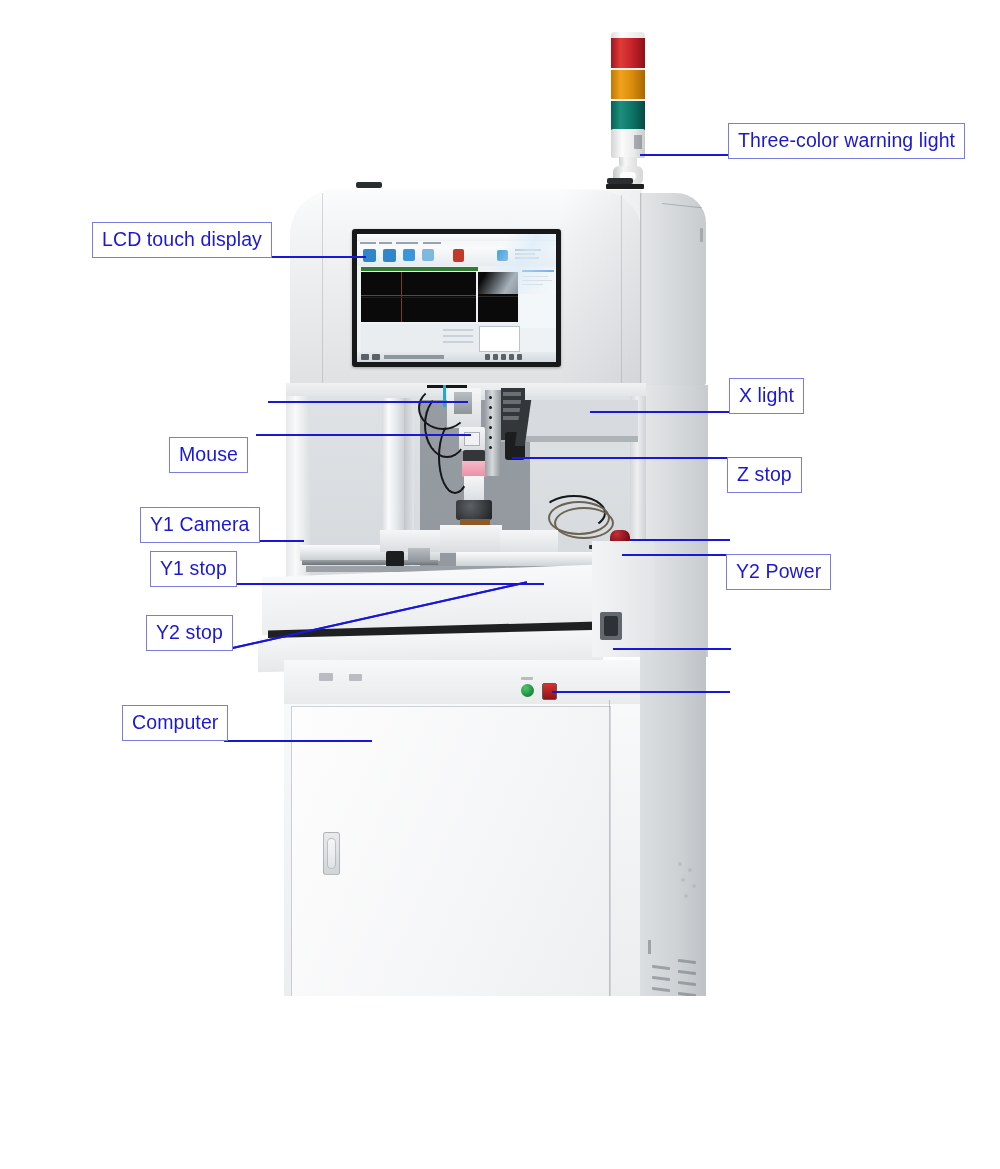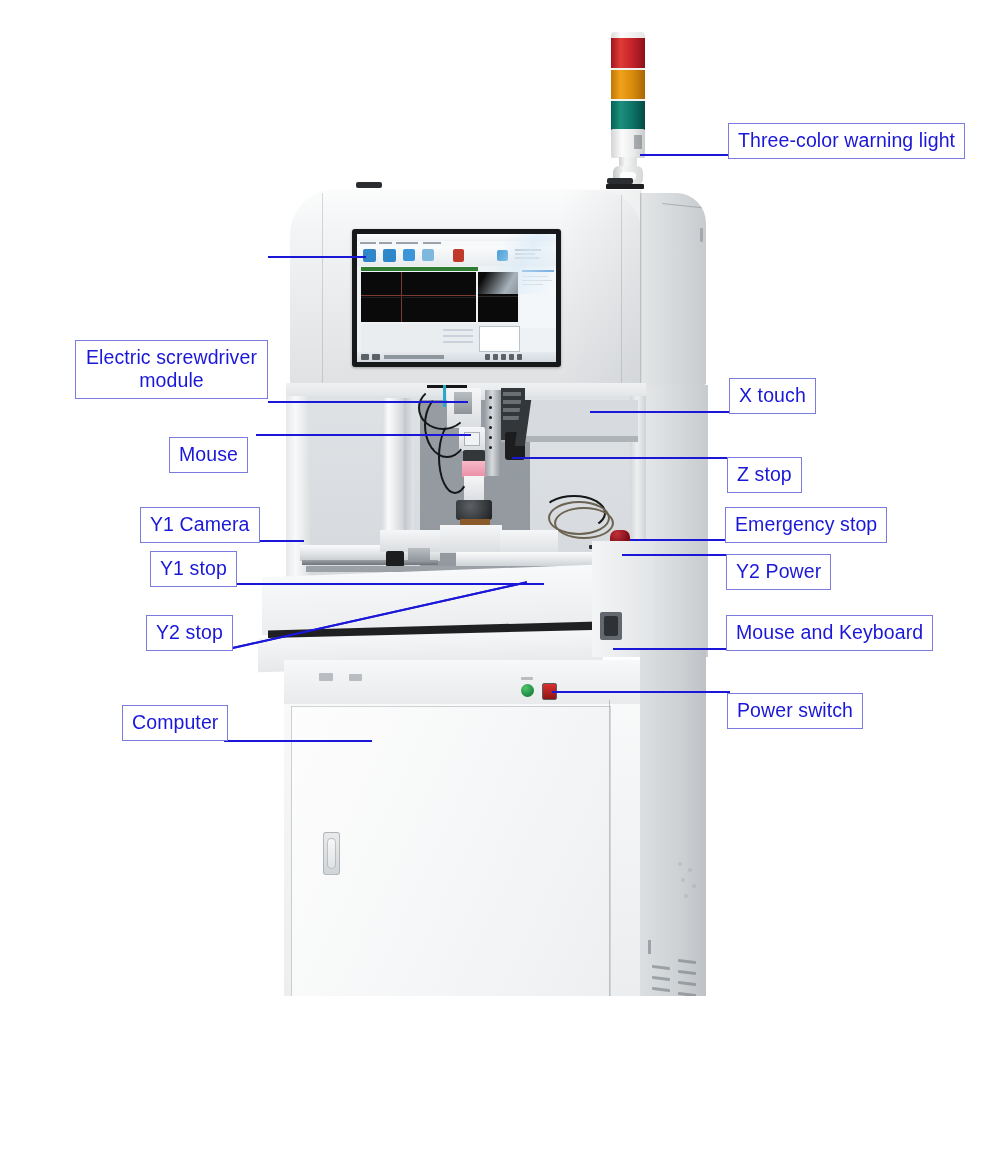--- a/index.html
+++ b/index.html
@@ -327,38 +327,35 @@
   <div class="leader h" style="left:222px;top:583px;width:322px;"></div>
   <div class="leader h" style="left:630px;top:539px;width:100px;"></div>
   <div class="leader h" style="left:622px;top:554px;width:108px;"></div>
   <div class="leader h" style="left:613px;top:648px;width:118px;"></div>
   <div class="leader h" style="left:552px;top:691px;width:178px;"></div>
   <div class="leader h" style="left:224px;top:740px;width:148px;"></div>
   <div class="leader diag" style="left:228px;top:648px;width:306px;transform:rotate(-12.6deg);"></div>
 
   <div class="callout" style="left:728px;top:123px;">Three-color warning light</div>
 
-
-  <div class="callout two-line" style="left:75px;top:340px;width:193px;">Electric screwdriver module</div>
+  <div class="callout" style="left:92px;top:222px;">LCD touch display</div>
+
 
   <div class="callout" style="left:169px;top:437px;">Mouse</div>
 
-  <div class="callout" style="left:729px;top:378px;">X touch</div>
+  <div class="callout" style="left:729px;top:378px;">X light</div>
 
   <div class="callout" style="left:727px;top:457px;">Z stop</div>
 
   <div class="callout" style="left:140px;top:507px;">Y1 Camera</div>
 
   <div class="callout" style="left:150px;top:551px;">Y1 stop</div>
 
   <div class="callout" style="left:146px;top:615px;">Y2 stop</div>
 
-  <div class="callout" style="left:725px;top:507px;">Emergency stop</div>
 
   <div class="callout" style="left:726px;top:554px;">Y2 Power</div>
 
-  <div class="callout" style="left:726px;top:615px;">Mouse and Keyboard</div>
-
-  <div class="callout" style="left:727px;top:693px;">Power switch</div>
+
 
   <div class="callout" style="left:122px;top:705px;">Computer</div>
 
 </div>
 
 </body></html>

